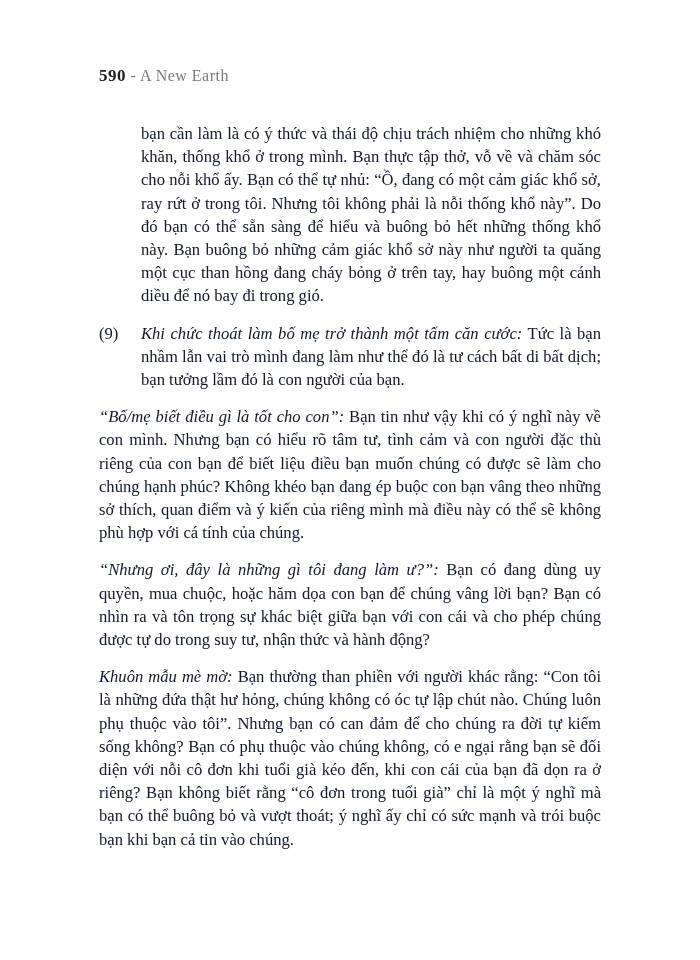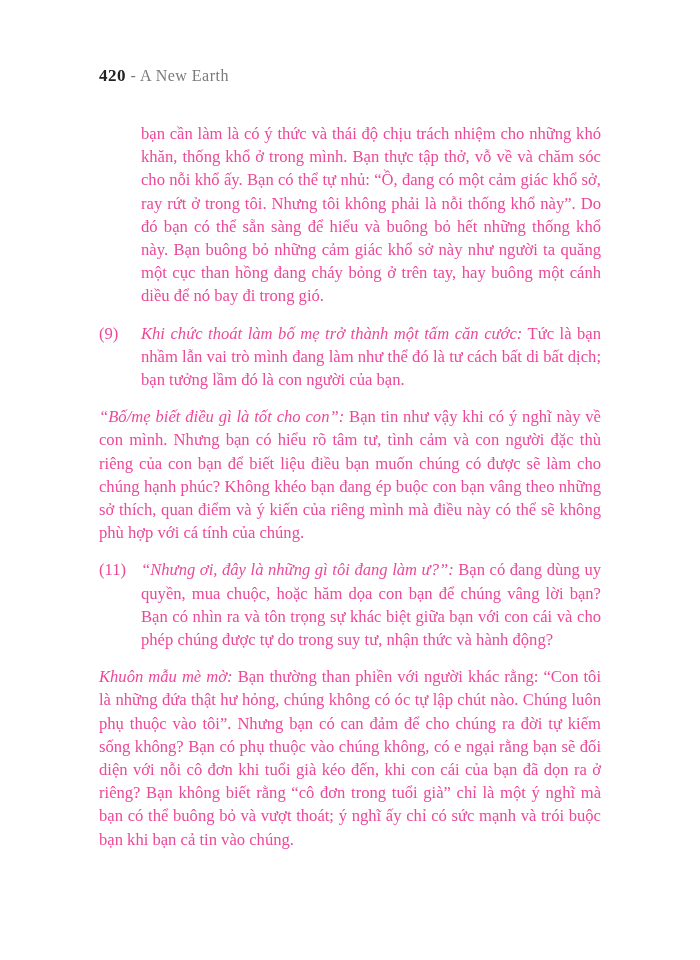--- a/index.html
+++ b/index.html
@@ -31,21 +31,21 @@
     }
     .content {
       position: absolute;
       left: 99px;
       top: 122px;
       width: 502px;
       font-family: "Liberation Serif", serif;
       font-size: 16.6px;
       line-height: 23.2px;
       text-align: justify;
-      color: #ec4899;
+      color: #0f172a;
     }
     .para {
       margin: 0;
     }
     .cont {
       padding-left: 42px;
     }
     .item {
       display: flex;
       margin-top: 14px;
@@ -60,36 +60,35 @@
       text-align: justify;
     }
     .item .lead {
       font-style: italic;
     }
   </style>
 </head>
 <body>
 
 <div class="running-head">
-  <span class="page-num">420</span><span> - </span><span>A New Earth</span>
+  <span class="page-num">590</span><span> - </span><span>A New Earth</span>
 </div>
 
 <div class="content">
   <p class="para cont">bạn cần làm là có ý thức và thái độ chịu trách nhiệm cho những khó khăn, thống khổ ở trong mình. Bạn thực tập thở, vỗ về và chăm sóc cho nỗi khổ ấy. Bạn có thể tự nhủ: “Ồ, đang có một cảm giác khổ sở, ray rứt ở trong tôi. Nhưng tôi không phải là nỗi thống khổ này”. Do đó bạn có thể sẵn sàng để hiểu và buông bỏ hết những thống khổ này. Bạn buông bỏ những cảm giác khổ sở này như người ta quăng một cục than hồng đang cháy bỏng ở trên tay, hay buông một cánh diều để nó bay đi trong gió.</p>
 
   <div class="item">
     <span class="num">(9)</span>
     <span class="body"><span class="lead">Khi chức thoát làm bố mẹ trở thành một tấm căn cước:</span><span> Tức là bạn nhầm lẫn vai trò mình đang làm như thể đó là tư cách bất di bất dịch; bạn tưởng lầm đó là con người của bạn.</span></span>
   </div>
 
   <div class="item">
     <span class="body"><span class="lead">“Bố/mẹ biết điều gì là tốt cho con”:</span><span> Bạn tin như vậy khi có ý nghĩ này về con mình. Nhưng bạn có hiểu rõ tâm tư, tình cảm và con người đặc thù riêng của con bạn để biết liệu điều bạn muốn chúng có được sẽ làm cho chúng hạnh phúc? Không khéo bạn đang ép buộc con bạn vâng theo những sở thích, quan điểm và ý kiến của riêng mình mà điều này có thể sẽ không phù hợp với cá tính của chúng.</span></span>
   </div>
 
   <div class="item">
-    <span class="num">(11)</span>
     <span class="body"><span class="lead">“Nhưng ơi, đây là những gì tôi đang làm ư?”:</span><span> Bạn có đang dùng uy quyền, mua chuộc, hoặc hăm dọa con bạn để chúng vâng lời bạn? Bạn có nhìn ra và tôn trọng sự khác biệt giữa bạn với con cái và cho phép chúng được tự do trong suy tư, nhận thức và hành động?</span></span>
   </div>
 
   <div class="item">
     <span class="body"><span class="lead">Khuôn mẫu mè mờ:</span><span> Bạn thường than phiền với người khác rằng: “Con tôi là những đứa thật hư hỏng, chúng không có óc tự lập chút nào. Chúng luôn phụ thuộc vào tôi”. Nhưng bạn có can đảm để cho chúng ra đời tự kiếm sống không? Bạn có phụ thuộc vào chúng không, có e ngại rằng bạn sẽ đối diện với nỗi cô đơn khi tuổi già kéo đến, khi con cái của bạn đã dọn ra ở riêng? Bạn không biết rằng “cô đơn trong tuổi già” chỉ là một ý nghĩ mà bạn có thể buông bỏ và vượt thoát; ý nghĩ ấy chỉ có sức mạnh và trói buộc bạn khi bạn cả tin vào chúng.</span></span>
   </div>
 </div>
 
 </body></html>

